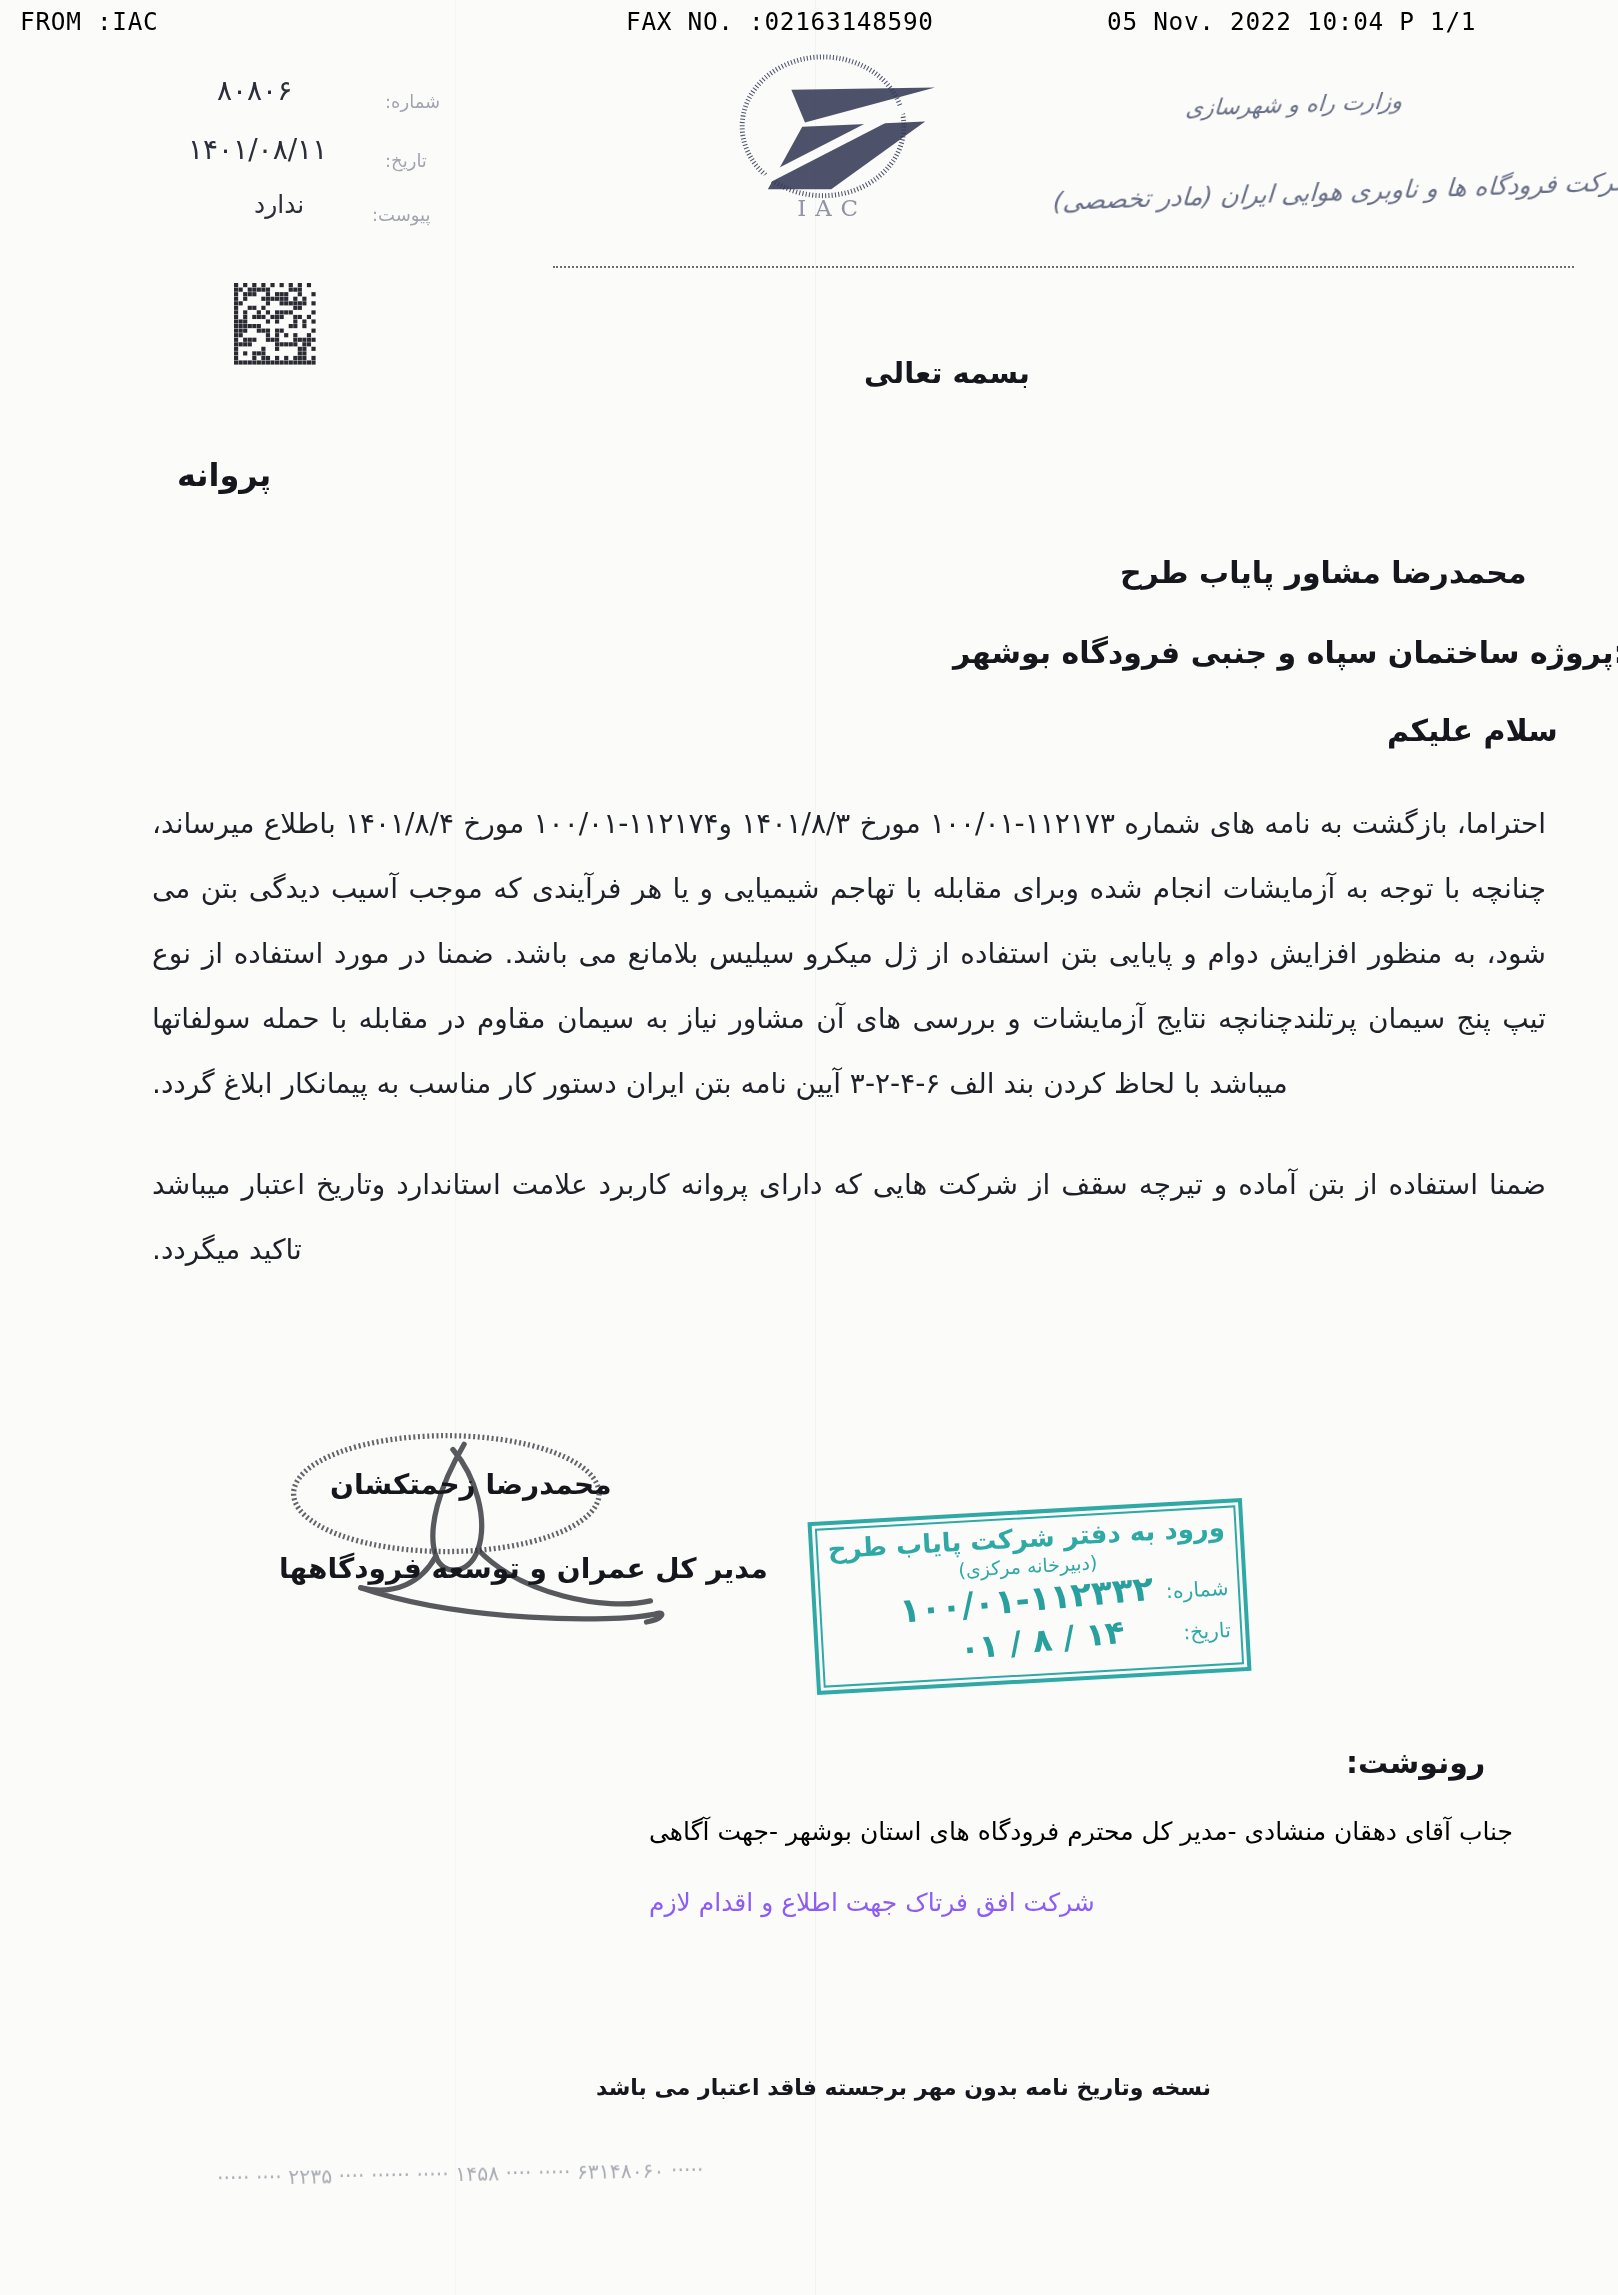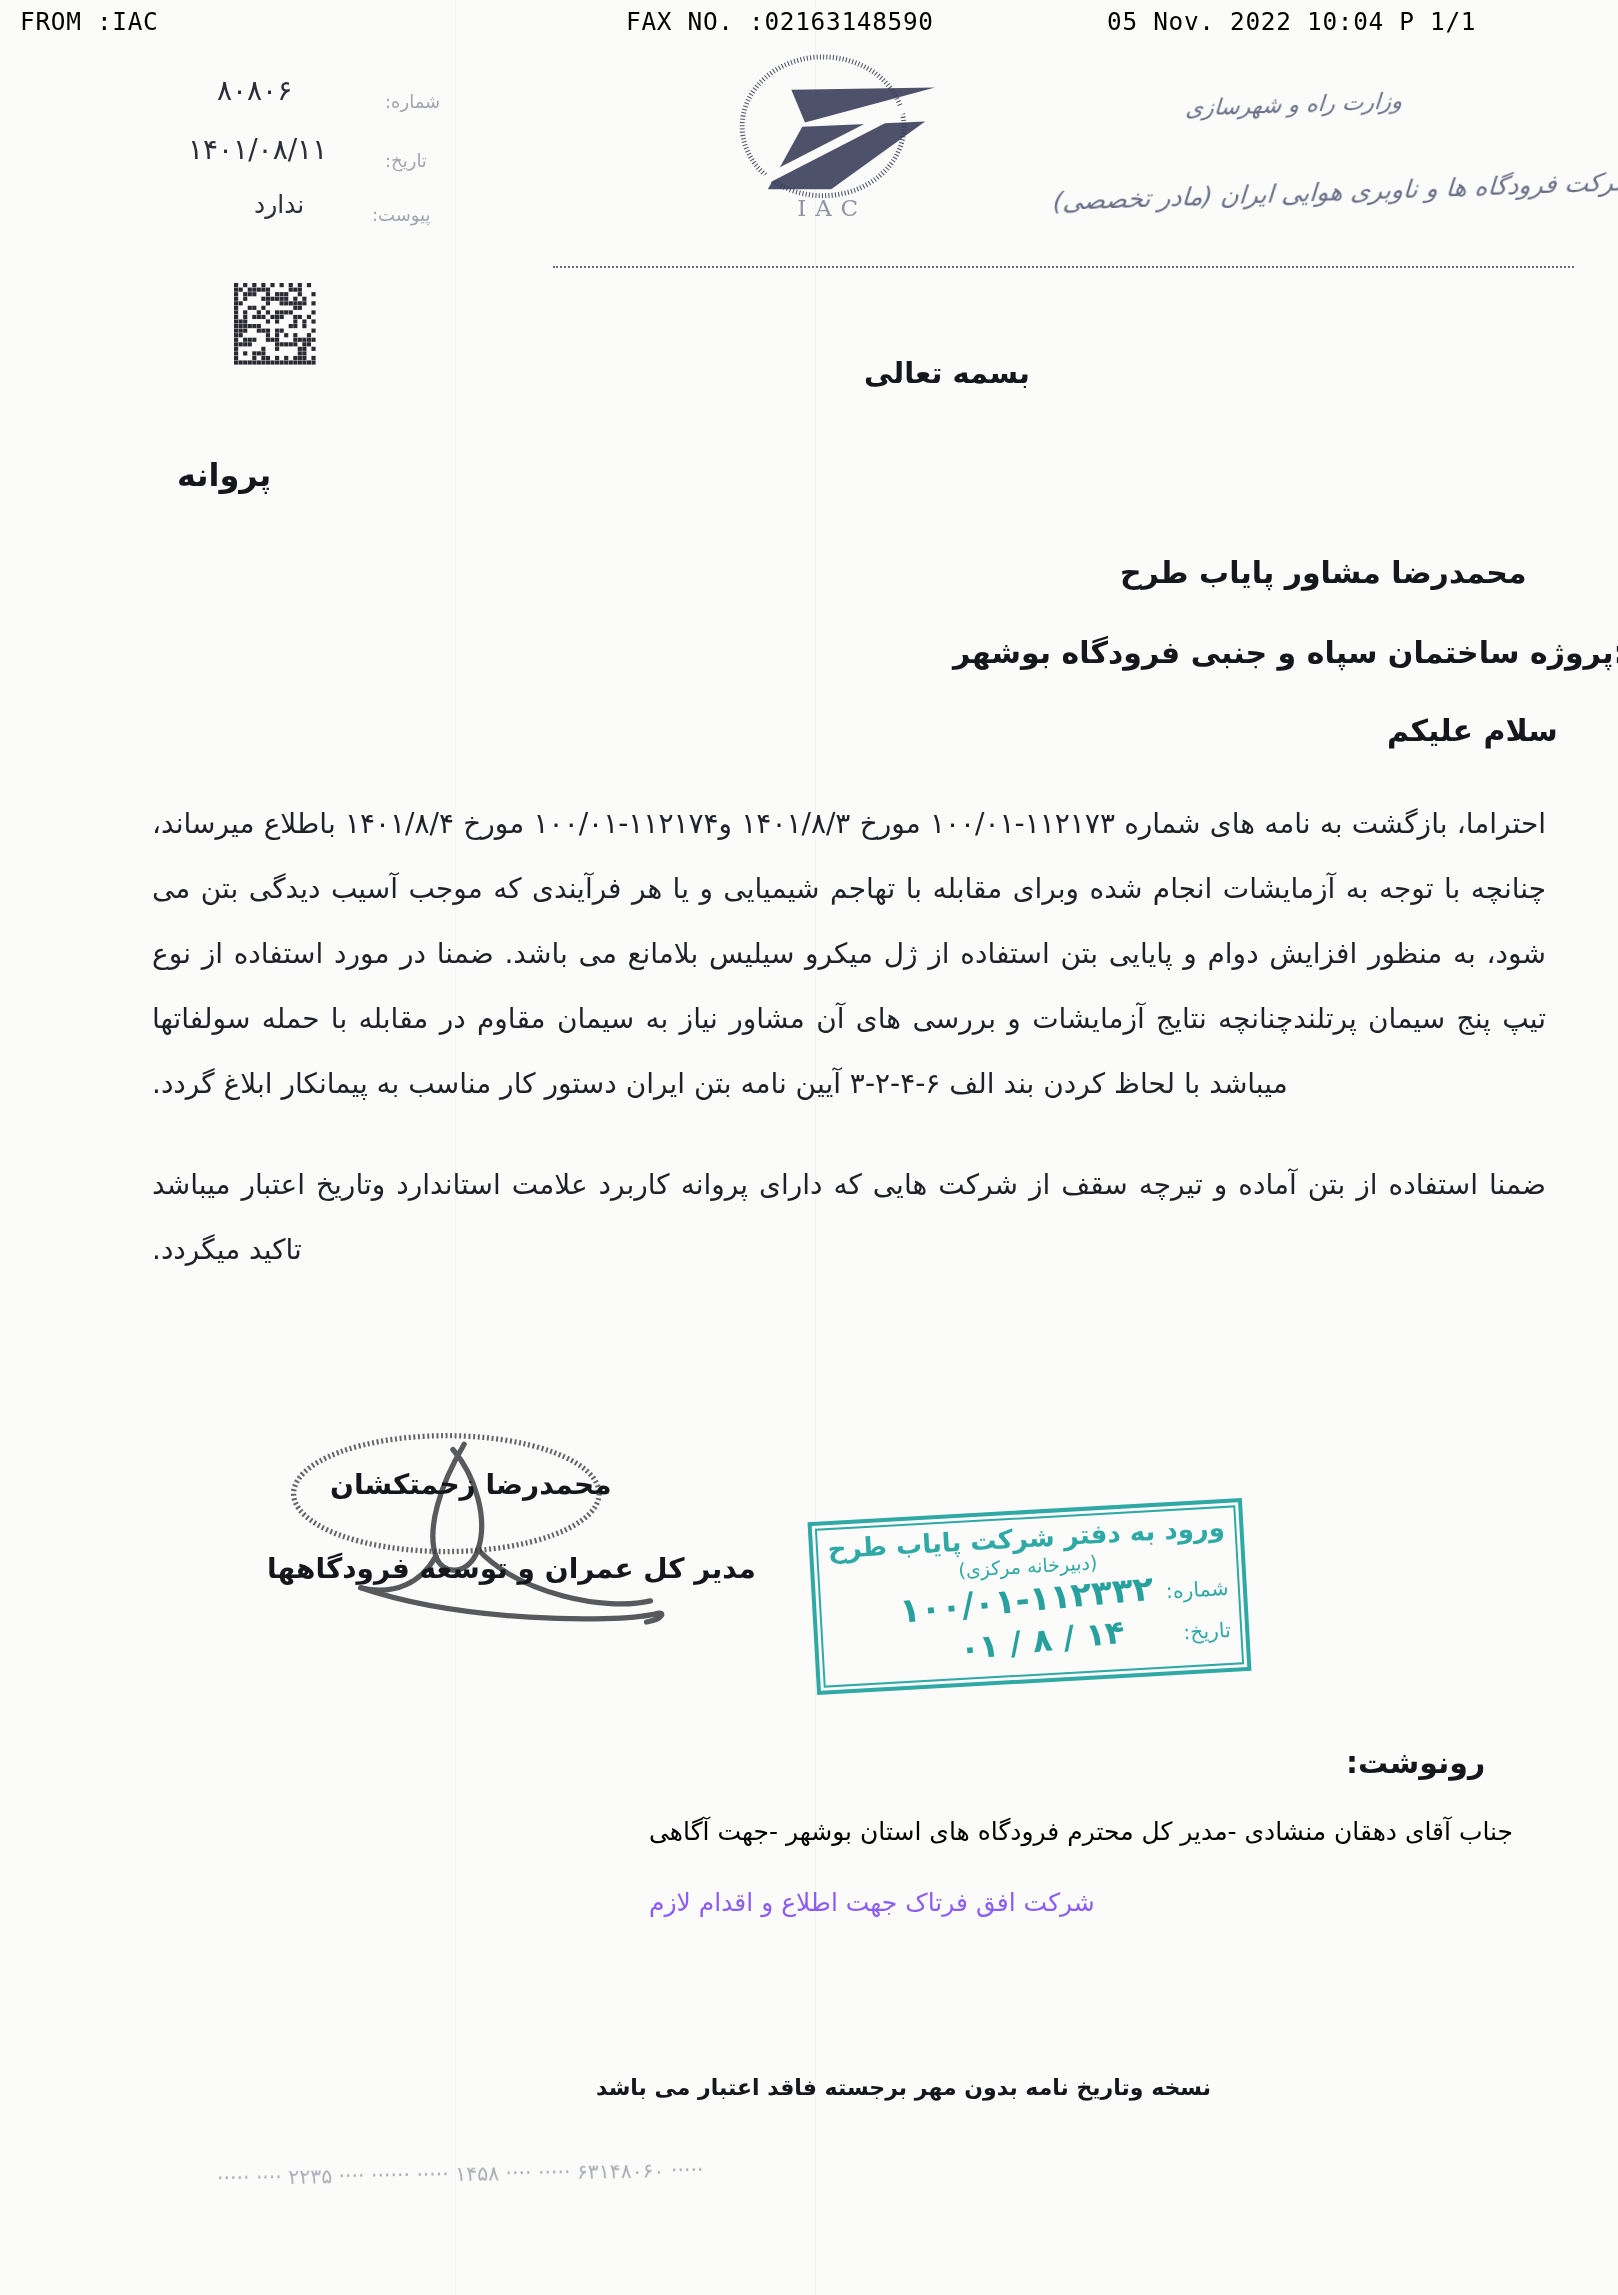--- a/index.html
+++ b/index.html
@@ -247,21 +247,21 @@
 <svg style="left:250px;top:1410px;" width="448" height="237" viewBox="380 2140 680 360">
   <ellipse cx="678" cy="2267" rx="232" ry="88" fill="none" stroke="#3c3e46" stroke-width="8" stroke-dasharray="3 4" opacity="0.8"></ellipse>
   <g fill="none" stroke="#34363b" stroke-width="8" stroke-linecap="round" opacity="0.82">
     <path d="M 705 2192 C 668 2255, 648 2320, 662 2362 C 672 2392, 712 2392, 726 2352 C 742 2305, 722 2240, 688 2200"></path>
     <path d="M 662 2362 C 640 2402, 600 2422, 548 2410"></path>
     <path d="M 726 2352 C 790 2420, 920 2446, 988 2430"></path>
     <path d="M 548 2410 C 700 2462, 930 2464, 995 2450 C 1012 2444, 1008 2458, 982 2462"></path>
   </g>
 </svg>
 <div class="abs fa h-bold" style="left:330px;top:1468px;font-size:28px;">محمدرضا زحمتکشان</div>
-<div class="abs fa h-bold" style="left:267px;top:1552px;font-size:28px;">مدیر کل عمران و توسعه فرودگاهها</div>
+<div class="abs fa h-bold" style="left:279px;top:1552px;font-size:28px;">مدیر کل عمران و توسعه فرودگاهها</div>
 
 <div class="stamp">
   <div class="stamp-inner">
     <div class="stamp-l1">ورود به دفتر شرکت پایاب طرح</div>
     <div class="stamp-l2">(دبیرخانه مرکزی)</div>
     <div class="stamp-row">
       <span class="stamp-label">شماره:</span>
       <span class="stamp-hand" dir="ltr">۱۰۰/۰۱-۱۱۲۳۳۲</span>
     </div>
     <div class="stamp-row">

